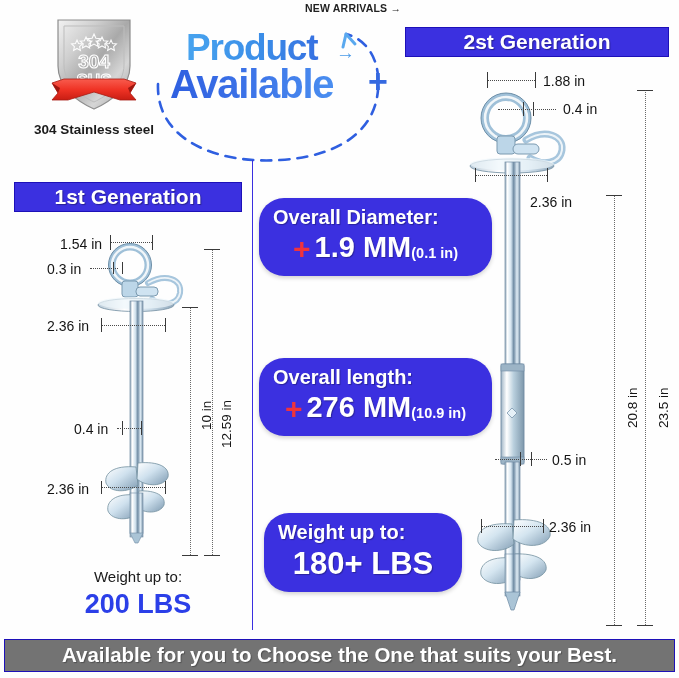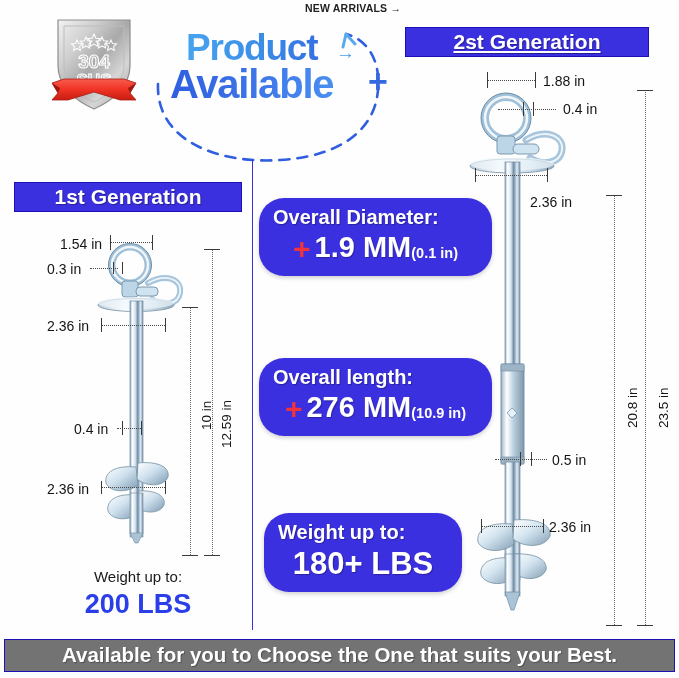--- a/index.html
+++ b/index.html
@@ -107,24 +107,23 @@
     text-shadow: 1px 1px 1px rgba(0,0,0,0.35);
   }
   #gen1-header {
     left: 14px; top: 182px;
     width: 228px; height: 30px;
     line-height: 28px;
     font-size: 21px;
   }
   #gen2-header {
     left: 405px; top: 27px;
-    width: 244px; height: 30px;
+    width: 264px; height: 30px;
     line-height: 28px;
     font-size: 21px;
-    text-decoration: underline;
   }
 
   
   #bottom-banner {
     position: absolute;
     left: 4px; top: 639px;
     width: 671px; height: 33px;
     box-sizing: border-box;
     background: #737373;
     border: 1.5px solid #1d10b8;
@@ -282,20 +281,21 @@
           <polygon points="56,27 57.7,30.8 61.8,31.2 58.8,34 59.6,38 56,36 52.4,38 53.2,34 50.2,31.2 54.3,30.8"></polygon>
           <polygon points="65,30 66.6,33.6 70.4,34 67.6,36.6 68.4,40.4 65,38.5 61.6,40.4 62.4,36.6 59.6,34 63.4,33.6"></polygon>
         </g>
         <text x="48" y="58" text-anchor="middle" font-family="Liberation Sans, sans-serif" font-size="19" font-weight="700" fill="none" stroke="#ffffff" stroke-width="1.1">304</text>
         <text x="48" y="76" text-anchor="middle" font-family="Liberation Sans, sans-serif" font-size="17" font-weight="700" fill="none" stroke="#ffffff" stroke-width="1.1">SUS</text>
         <path d="M6 73 L18 69 L78 69 L90 73 L84 83 L90 90 L74 90 L48 82 L22 90 L6 90 L12 83 Z" fill="url(#ribbonGrad)" stroke="#a81a12" stroke-width="0.8"></path>
         <path d="M6 73 L14 78 L12 83 Z" fill="#9e1710"></path>
         <path d="M90 73 L82 78 L84 83 Z" fill="#9e1710"></path>
       </svg>
     </div>
+    <div id="badge-caption">304 Stainless steel</div>
   </div>
 
   <div id="logo-block">
     <svg id="logo-dash-svg" width="250" height="160" viewBox="0 0 250 160">
       <path d="M 8 70 C 6 128, 70 150, 130 146 C 195 142, 232 112, 228 62 C 226 38, 212 24, 196 20" fill="none" stroke="#2f5fe0" stroke-width="2.6" stroke-dasharray="10 8" stroke-linecap="round"></path>
       <path d="M 196 20 L 205 30 M 196 20 L 193 33" fill="none" stroke="#5aa9ef" stroke-width="3" stroke-linecap="round"></path>
     </svg>
     <div id="logo-text">
       <span class="logo-l1">Product</span>
       <span class="logo-l2">Available</span>

